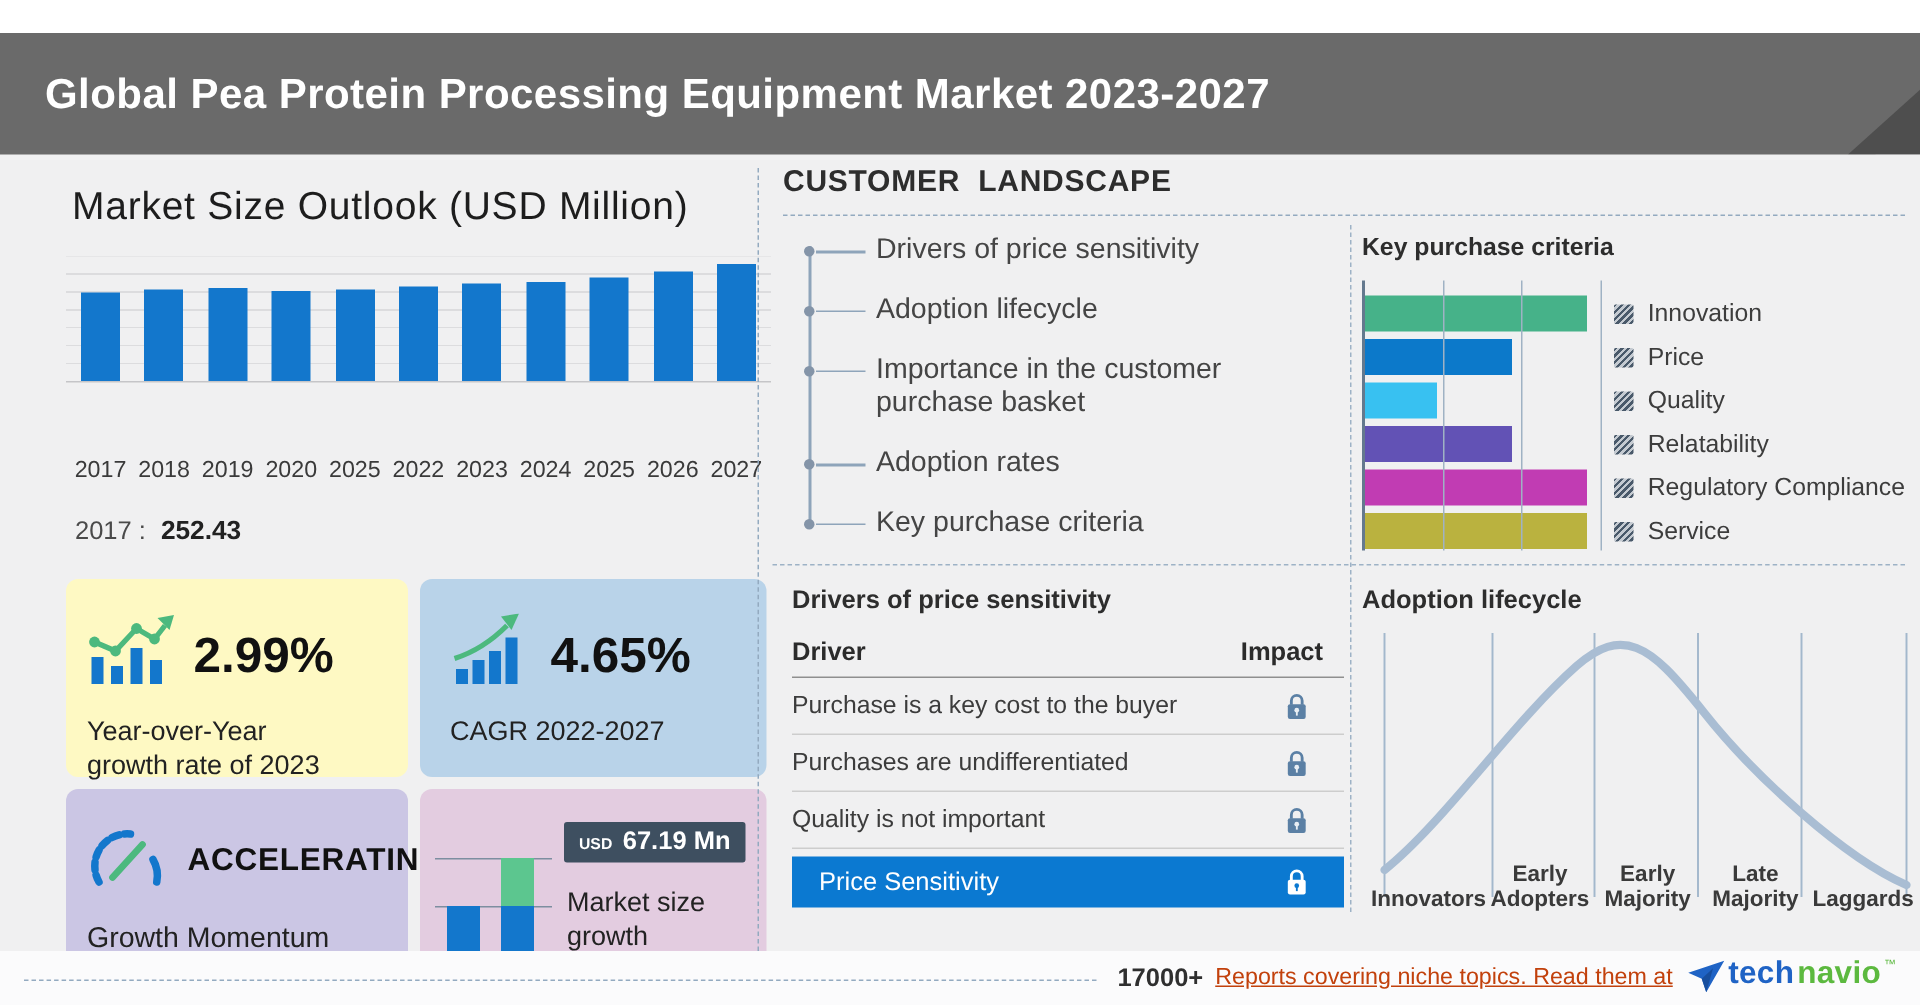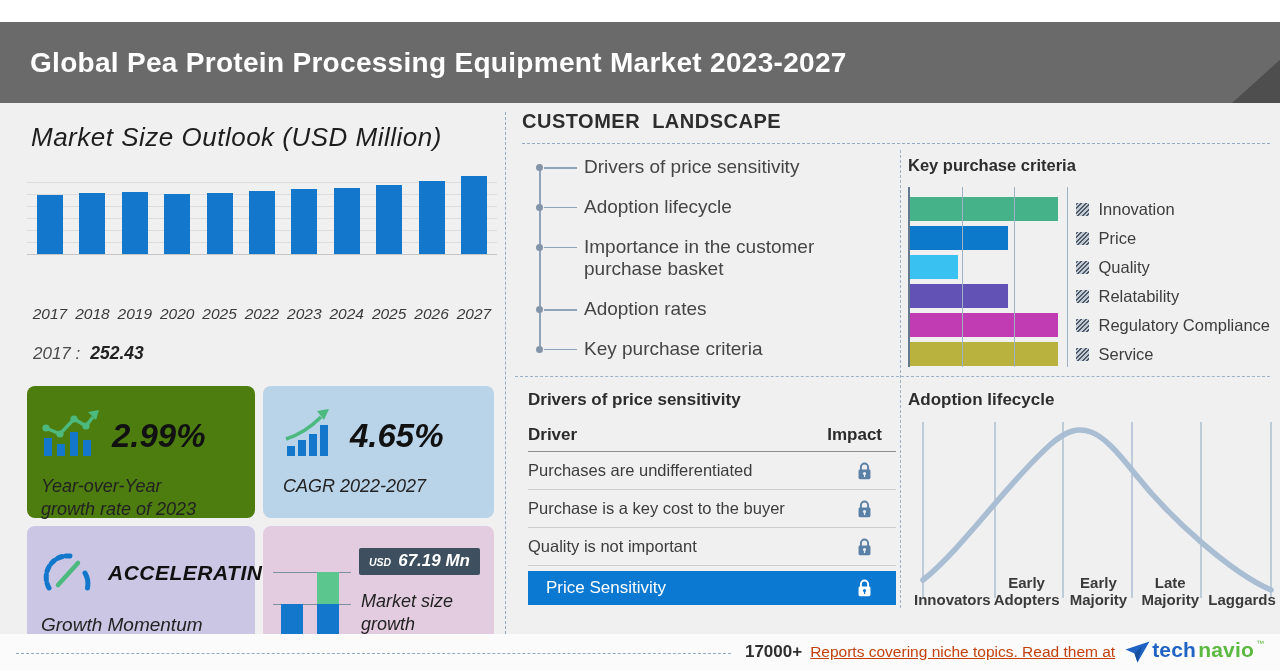--- a/index.html
+++ b/index.html
@@ -7,33 +7,33 @@
   body { font-family:"Liberation Sans", sans-serif; background:#ffffff; }
   #page { position:relative; width:1280px; height:670px; background:#f0f0f1; overflow:hidden; }
 
   .topstrip { position:absolute; left:0; top:0; width:1280px; height:22px; background:#ffffff; }
   .titlebar { position:absolute; left:0; top:22px; width:1280px; height:81px; background:#6a6a6a; display:flex; align-items:center; padding-left:30px; }
   .titlebar h1 { color:#ffffff; font-size:28px; font-weight:700; letter-spacing:.3px; }
   .fold-dark { position:absolute; right:0; top:58px; width:48px; height:45px; background:#4e4e4e; clip-path:polygon(0 100%, 100% 4%, 100% 100%); }
   .fold-notch { position:absolute; right:0; top:58px; width:48px; height:45px; background:#f0f0f1; clip-path:polygon(38% 100%, 100% 28%, 100% 100%); }
 
   
-  .left-col { position:absolute; left:27px; top:110px; width:470px;font-style:italic; }
+  .left-col { position:absolute; left:44px; top:110px; width:470px; }
   .mso-title { font-size:26px; font-weight:400; color:#1d1d1d; margin:12px 0 0 4px; letter-spacing:.5px; }
   .ms-chart { margin-top:18px; }
   .ms-plot { position:relative; height:84px; border-bottom:1px solid #c5c5c8; background:repeating-linear-gradient(to top,#f0f0f1 0 11px,#dcdcde 11px 12px); display:flex; align-items:flex-end; justify-content:space-between; padding:0 10px; }
   .ms-bar { width:26px; background:#1377cc; }
   .ms-years { display:flex; justify-content:space-between; padding:0 3px; margin-top:6px; }
   .ms-year { width:40px; text-align:center; font-size:15.5px; color:#3a3a3a;margin-top:44px; }
   .callout { margin:20px 0 0 6px; font-size:17px; color:#4a4a4a; }
   .callout b { color:#222; margin-left:10px; font-size:17.5px; }
 
   .stat-grid { display:grid; grid-template-columns:228px 231px; grid-template-rows:132px 130px; gap:8px; margin-top:22px; }
   .stat { border-radius:8px; padding:15px 14px; }
-  .stat.green { background:#4d7c0f; }
+  .stat.green { background:#fef9c3; }
   .stat.blue { background:#b9d3e9;padding-left:20px; }
   .stat.lav { background:#cbc6e4; position:relative; }
   .stat.pink { background:#e3cce0; position:relative; }
   .iconrow { display:flex; align-items:center; gap:13px; margin-top:8px; }
   .bigval { font-size:33px; font-weight:800; color:#111; }
   .accel { font-size:21px; font-weight:800; color:#111; letter-spacing:.5px; }
   .caption { margin-top:12px; font-size:18px; color:#222; line-height:1.25; }
   .cap-narrow { width:175px; }
 
   
@@ -287,32 +287,32 @@
       </div>
 
       <div class="drivers">
         <div class="subhead" style="font-size:17px;">Drivers of price sensitivity</div>
         <div class="d-head">
           <span>Driver</span>
           <span class="imp">Impact</span>
         </div>
         <div id="d-rows">
             <div class="d-row">
-              <span>Purchases are undifferentiated</span>
+              <span>Purchase is a key cost to the buyer</span>
               <span class="d-lock">
                 <svg width="15" height="18" viewBox="0 0 13 16">
                   <path d="M3.3 7 V4.6 a3.2 3.2 0 0 1 6.4 0 V7" fill="none" stroke="#5b80a5" stroke-width="1.7"></path>
                   <rect x="1.2" y="6.6" width="10.6" height="8.8" rx="1.3" fill="#5b80a5"></rect>
                   <circle cx="6.5" cy="10.2" r="1.4" fill="#e8eef4"></circle>
                   <rect x="6" y="10.6" width="1.1" height="2.8" fill="#e8eef4"></rect>
                 </svg>
               </span>
             </div>
             <div class="d-row">
-              <span>Purchase is a key cost to the buyer</span>
+              <span>Purchases are undifferentiated</span>
               <span class="d-lock">
                 <svg width="15" height="18" viewBox="0 0 13 16">
                   <path d="M3.3 7 V4.6 a3.2 3.2 0 0 1 6.4 0 V7" fill="none" stroke="#5b80a5" stroke-width="1.7"></path>
                   <rect x="1.2" y="6.6" width="10.6" height="8.8" rx="1.3" fill="#5b80a5"></rect>
                   <circle cx="6.5" cy="10.2" r="1.4" fill="#e8eef4"></circle>
                   <rect x="6" y="10.6" width="1.1" height="2.8" fill="#e8eef4"></rect>
                 </svg>
               </span>
             </div>
             <div class="d-row">

